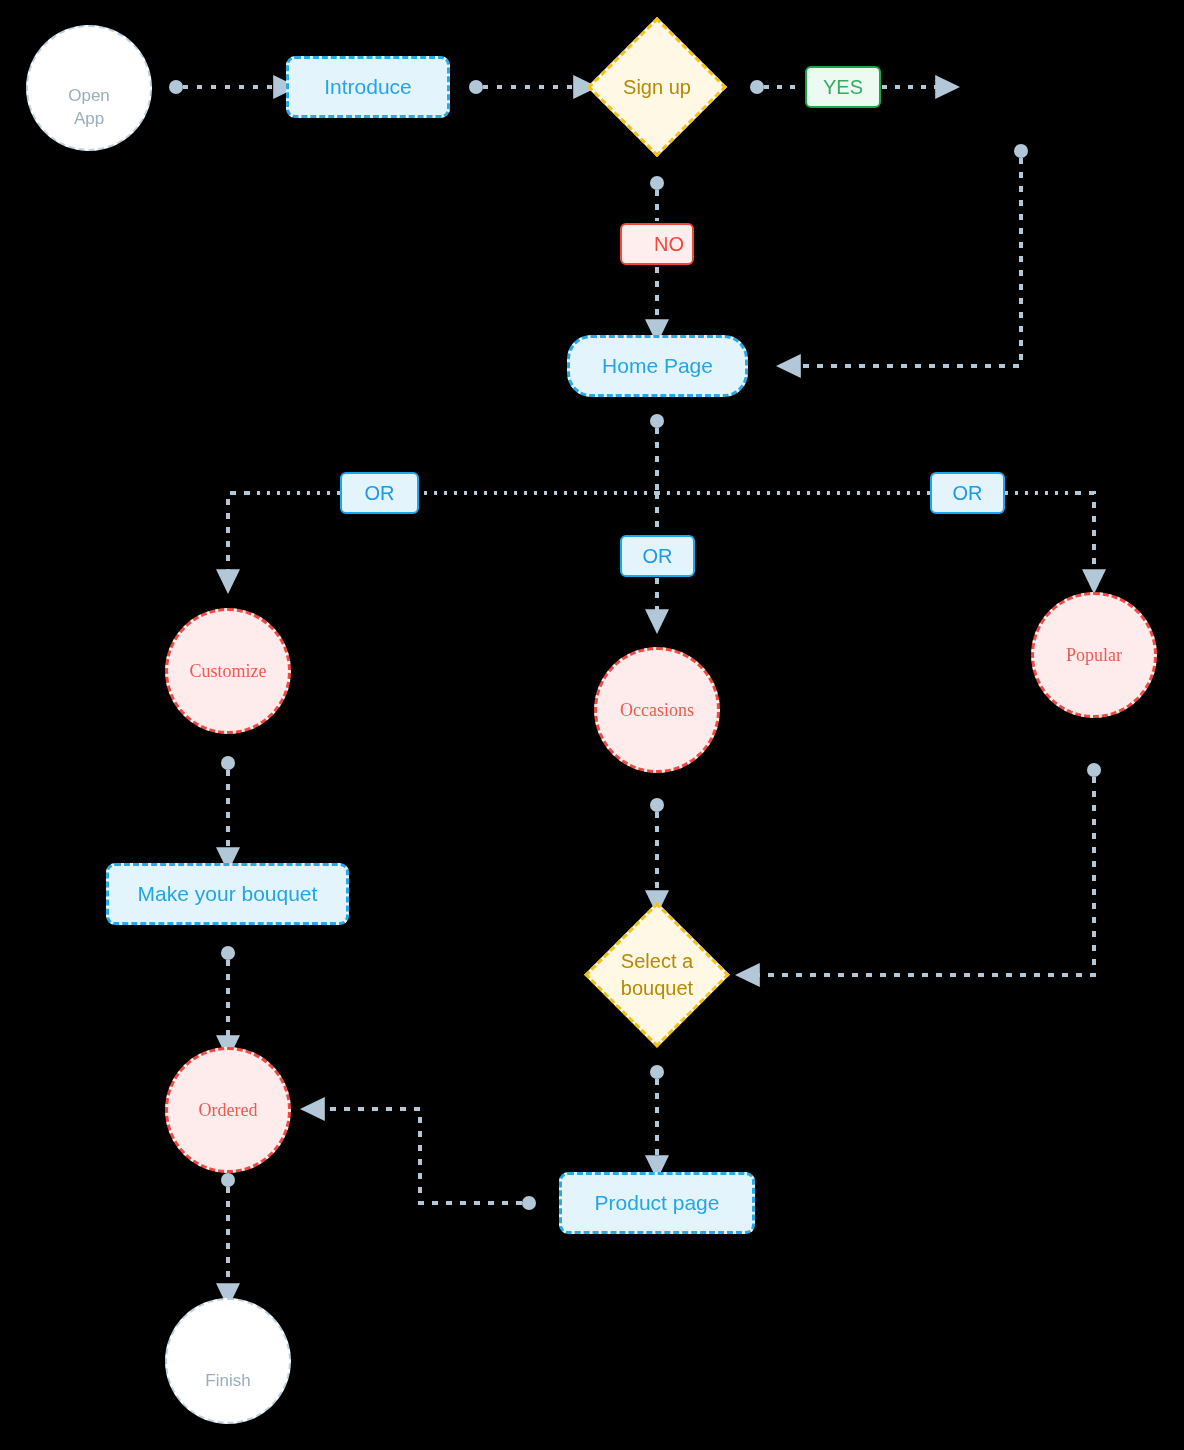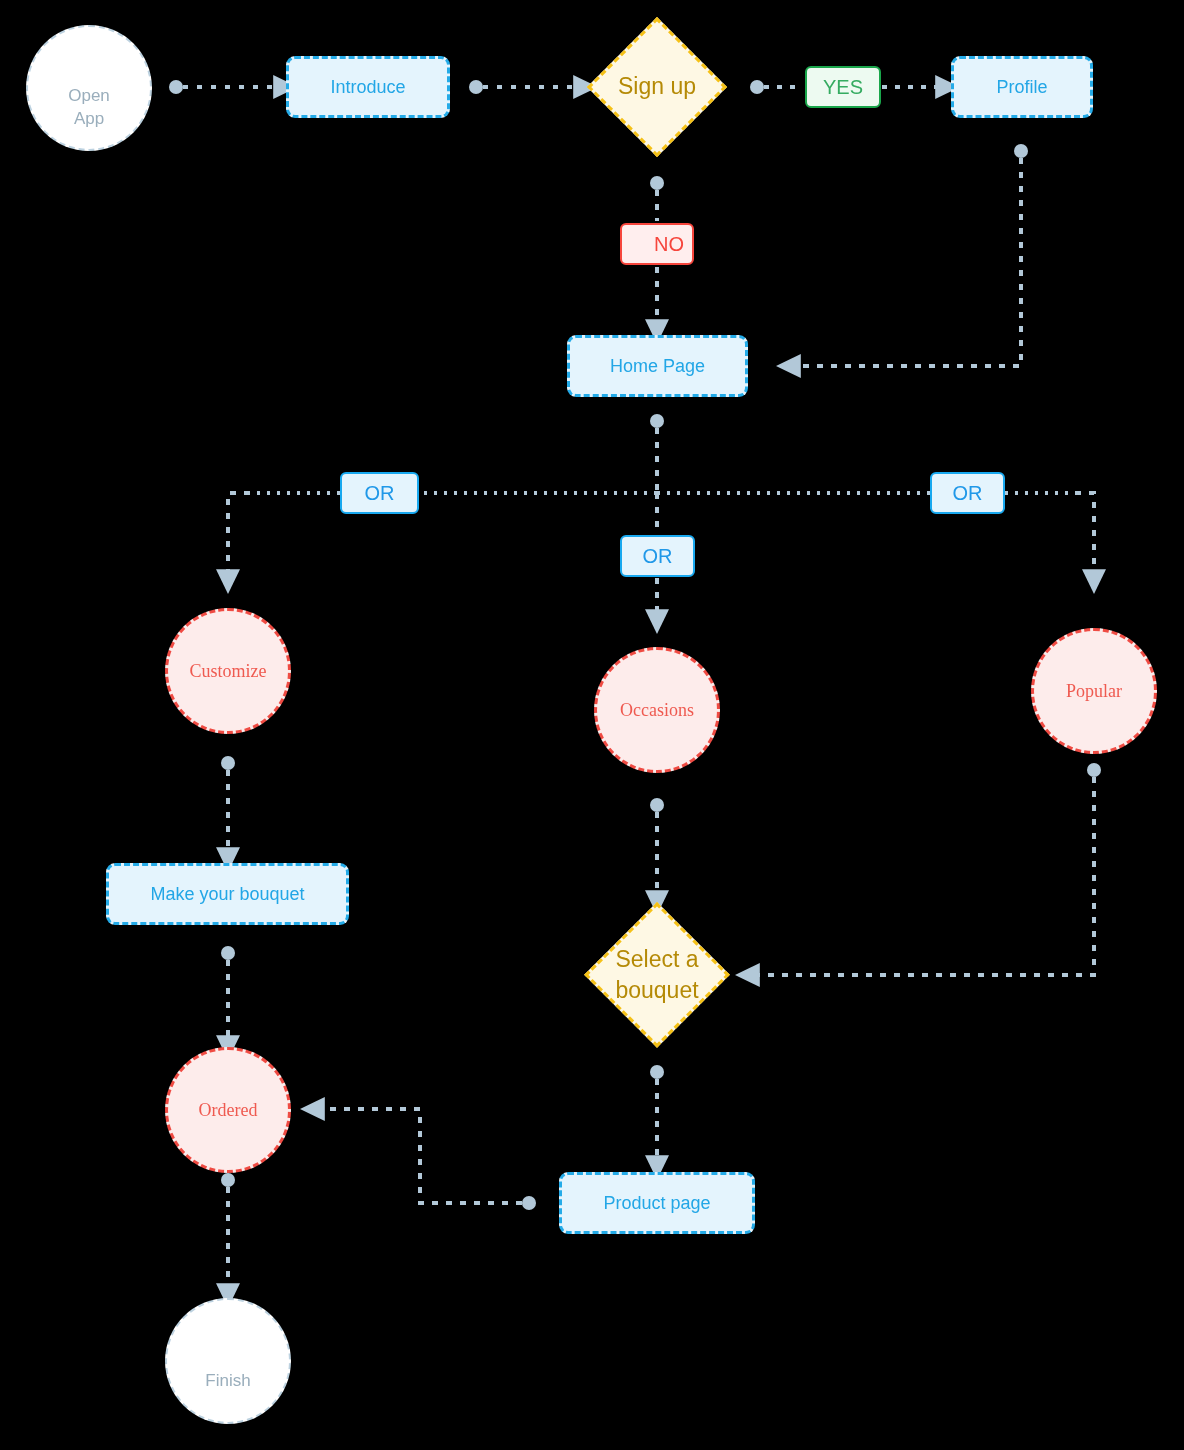--- a/index.html
+++ b/index.html
@@ -43,21 +43,21 @@
     font-size: 17px;
   }
   .term-circle .label { white-space: pre-line; margin-top: 40px; }
 
   
   .proc-box {
     background: #e4f4fd;
     border: 3px dashed #24abe8;
     border-radius: 9px;
     color: #22a6e6;
-    font-size: 18px;
+    font-size: 21px;
   }
 
   
   .diamond-wrap {
     position: absolute;
     z-index: 2;
   }
   .diamond-wrap .dia-shape {
     position: absolute;
     left: 50%;
@@ -70,21 +70,21 @@
     box-sizing: border-box;
   }
   .diamond-wrap .dia-label {
     position: absolute;
     left: 0; top: 0; right: 0; bottom: 0;
     display: flex;
     align-items: center;
     justify-content: center;
     text-align: center;
     color: #b58a06;
-    font-size: 23px;
+    font-size: 20px;
     line-height: 1.35;
     white-space: pre-line;
     z-index: 1;
   }
 
   
   .tag {
     font-size: 20px;
     border-radius: 6px;
     box-sizing: border-box;
@@ -241,29 +241,26 @@
 
   <div class="diamond-wrap" style="left:587px; top:17px; width:140px; height:140px;">
     <div class="dia-shape"></div>
     <div class="dia-label">Sign up</div>
   </div>
 
   <div class="node tag tag-yes" style="left:805px; top:66px; width:76px; height:42px;">
     <span>YES</span>
   </div>
 
-  <div class="node proc-box" style="left:951px; top:56px; width:142px; height:62px;">
-    <span class="label">Profile</span>
-  </div>
 
   <div class="node tag tag-no" style="left:620px; top:223px; width:74px; height:42px;">
     <span>NO</span>
   </div>
 
-  <div class="node proc-box" style="left:567px; top:335px; width:181px; height:62px;">
+  <div class="node proc-box" style="left:567px; top:335px; width:181px; height:62px;border-radius:24px;">
     <span class="label">Home Page</span>
   </div>
 
   <div class="node tag tag-or" style="left:340px; top:472px; width:79px; height:42px;">
     <span>OR</span>
   </div>
 
   <div class="node tag tag-or" style="left:620px; top:535px; width:75px; height:42px;">
     <span>OR</span>
   </div>
@@ -273,21 +270,21 @@
   </div>
 
   <div class="node state-circle" style="left:165px; top:608px; width:126px; height:126px;">
     <span class="label">Customize</span>
   </div>
 
   <div class="node state-circle" style="left:594px; top:647px; width:126px; height:126px;">
     <span class="label">Occasions</span>
   </div>
 
-  <div class="node state-circle" style="left:1031px; top:628px; width:126px; height:126px;">
+  <div class="node state-circle" style="left:1031px; top:592px; width:126px; height:126px;">
     <span class="label">Popular</span>
   </div>
 
   <div class="node proc-box" style="left:106px; top:863px; width:243px; height:62px;text-align:center;">
     <span class="label">Make your bouquet</span>
   </div>
 
   <div class="diamond-wrap" style="left:584px; top:902px; width:146px; height:146px;">
     <div class="dia-shape"></div>
     <div class="dia-label">Select a

